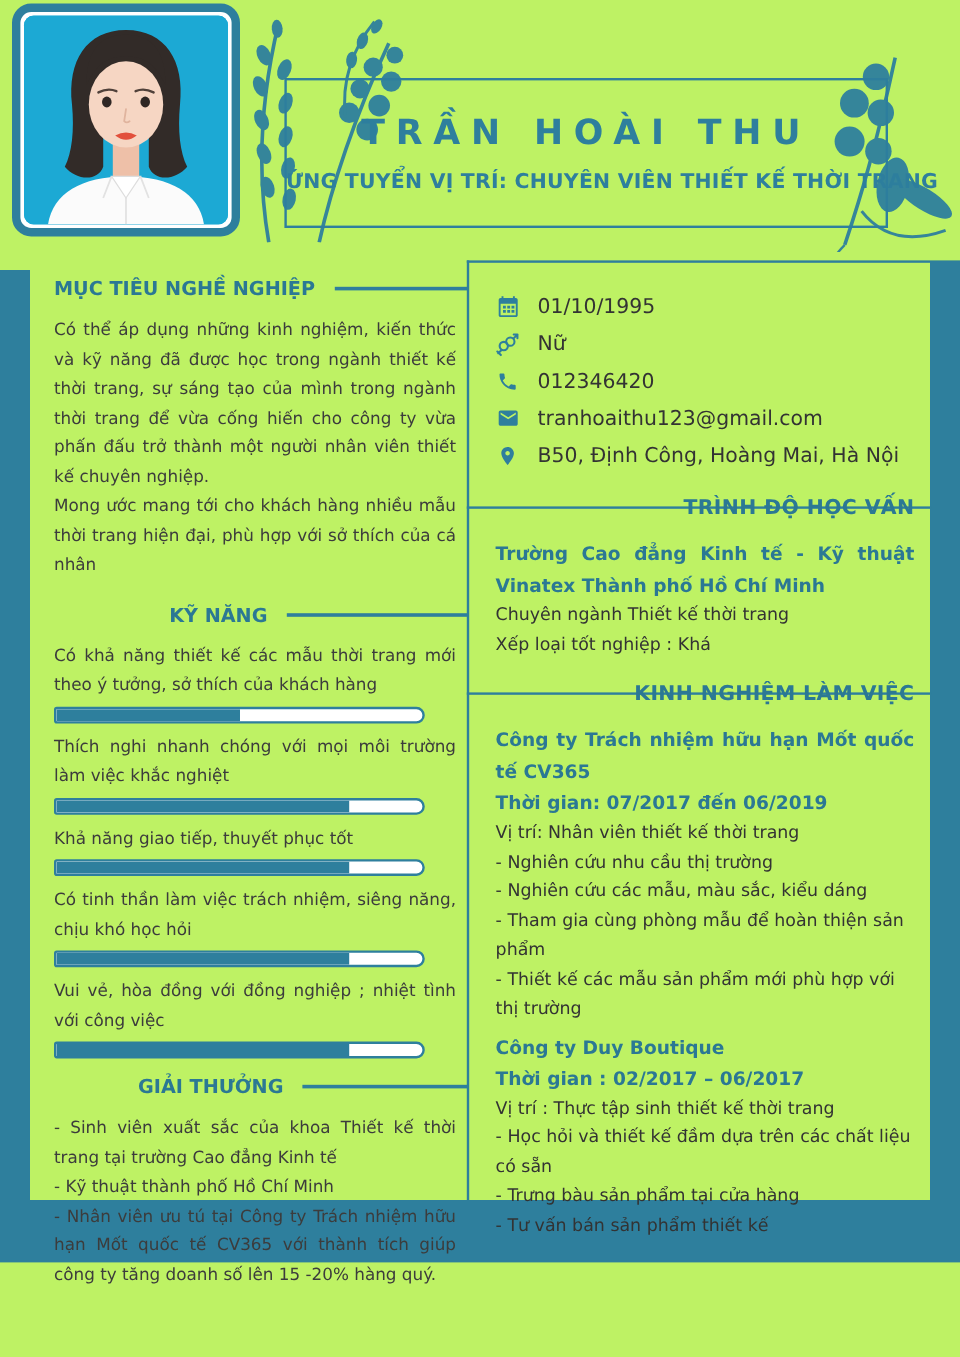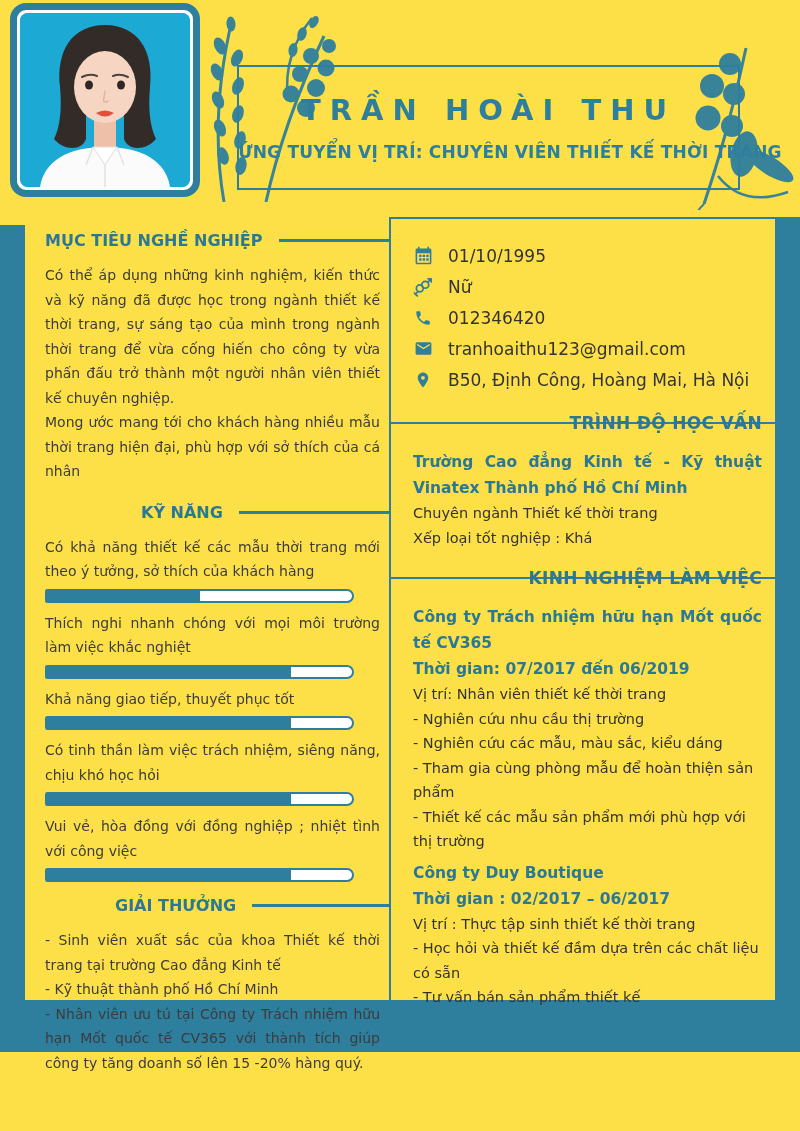--- a/index.html
+++ b/index.html
@@ -3,21 +3,21 @@
 <meta charset="utf-8">
 <style>
   :root{
     --accent:#2e7f9d;
     --accent-dark:#2b7894;
     --text:#3c3c3c;
     --photo-bg:#1ca9d4;
   }
   html,body{margin:0;padding:0;background:#fff;}
   .page{
-    position:relative;width:800px;height:1131px;background:#fde047;overflow:hidden;
+    position:relative;width:800px;height:1131px;background:#bef264;overflow:hidden;
     font-family:"DejaVu Sans","Liberation Sans",sans-serif;color:var(--text);
   }
   
   .photo-frame{
     position:absolute;left:10px;top:3px;width:190px;height:194px;
     border:7px solid var(--accent);border-radius:16px;background:#fff;
     padding:3px;box-sizing:border-box;z-index:4;
   }
   .photo{width:100%;height:100%;border-radius:8px;overflow:hidden;background:var(--photo-bg);}
   .photo svg{display:block;width:100%;height:100%;}
@@ -269,17 +269,18 @@
       <div class="line15">- Nghiên cứu các mẫu, màu sắc, kiểu dáng</div>
       <div class="line15">- Tham gia cùng phòng mẫu để hoàn thiện sản phẩm</div>
       <div class="line15">- Thiết kế các mẫu sản phẩm mới phù hợp với thị trường</div>
     </div>
 
     <div class="job">
       <div class="teal-b" style="text-align:left">Công ty Duy Boutique</div>
       <div class="teal-b" style="text-align:left">Thời gian : 02/2017 – 06/2017</div>
       <div class="line15">Vị trí : Thực tập sinh thiết kế thời trang</div>
       <div class="line15">- Học hỏi và thiết kế đầm dựa trên các chất liệu có sẵn</div>
+      <div class="line15">- Trưng bàu sản phẩm tại cửa hàng</div>
       <div class="line15">- Tư vấn bán sản phẩm thiết kế</div>
     </div>
   </div>
 
 </div>
 
 </body></html>

